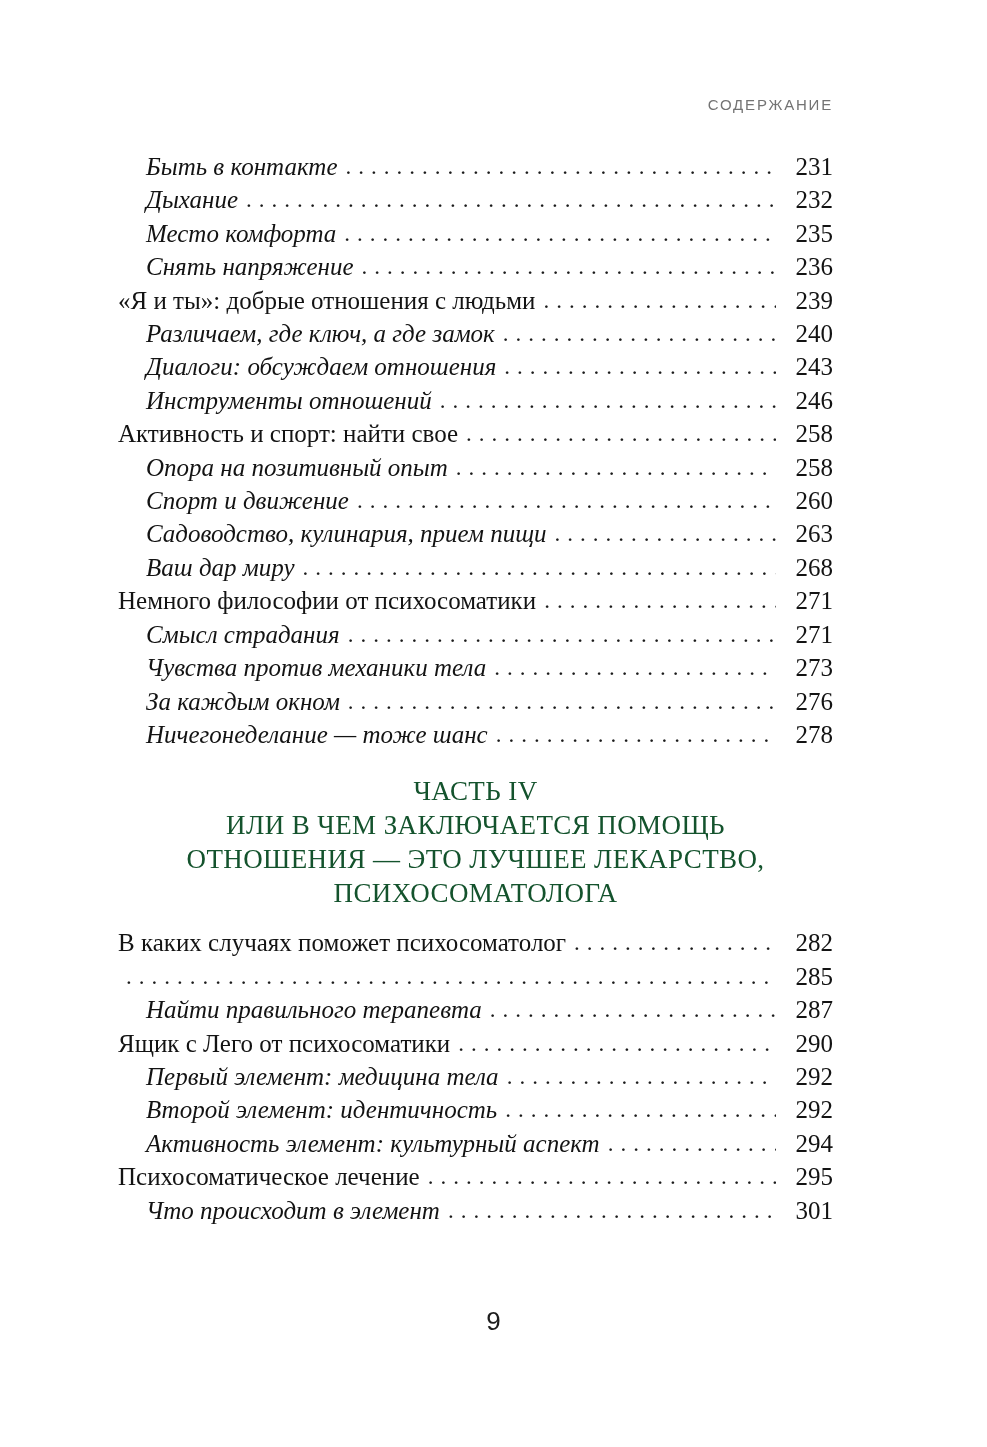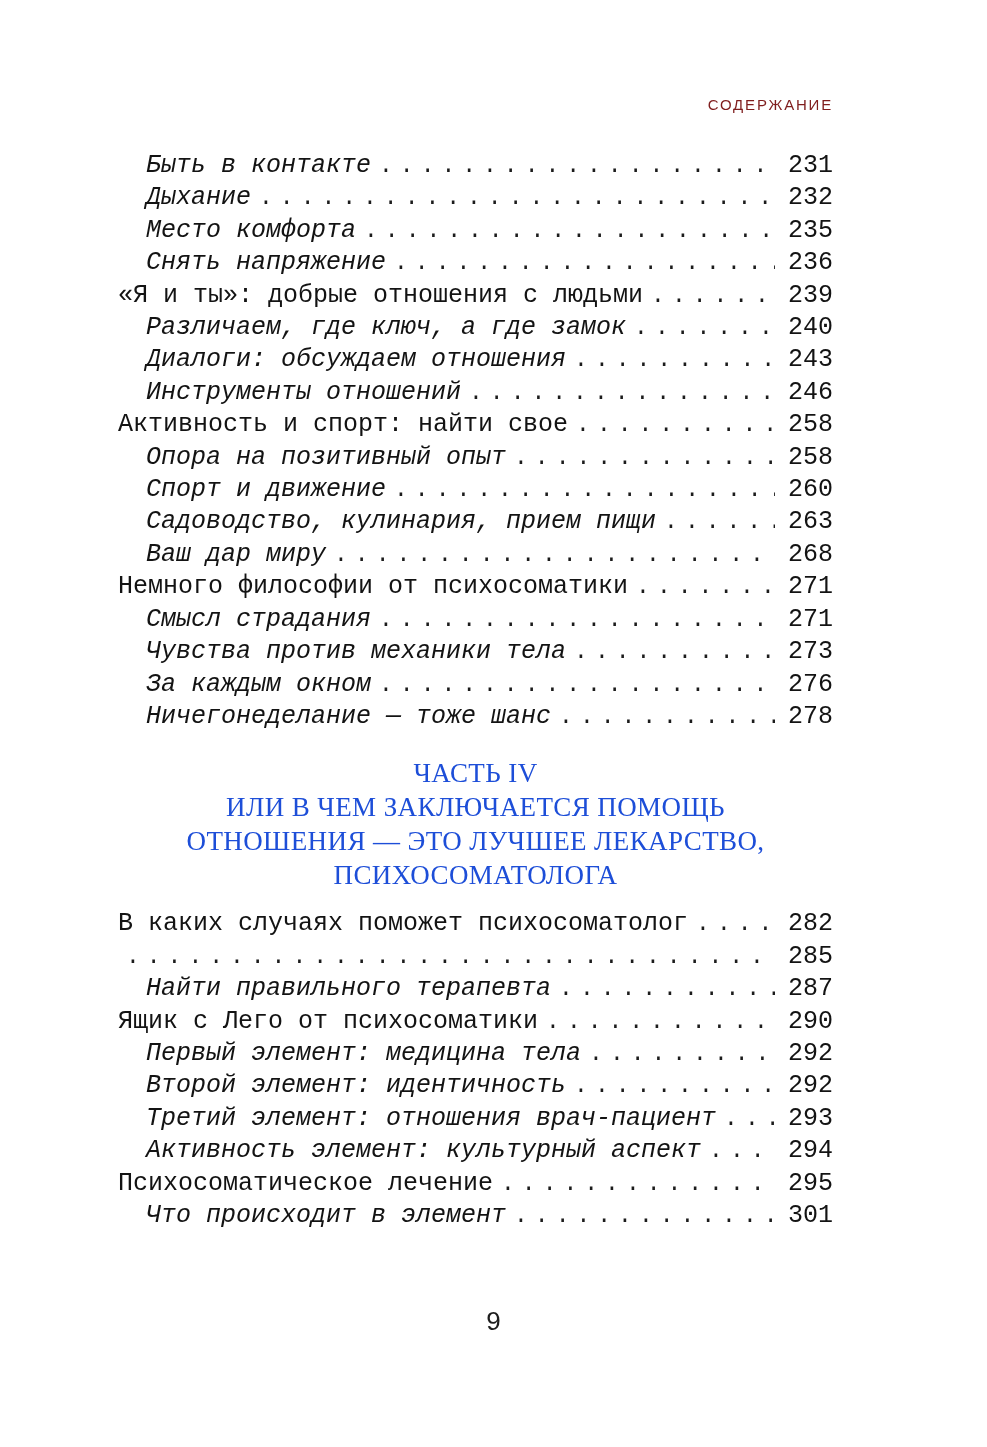--- a/index.html
+++ b/index.html
@@ -11,35 +11,34 @@
     font-family:"Liberation Serif","DejaVu Serif",serif;
     color:#131313;
   }
   .running-head {
     position:absolute;
     top:96px; left:118px; right:154px;
     text-align:right;
     font-family:"Liberation Sans","DejaVu Sans",sans-serif;
     font-size:15px;
     letter-spacing:1.8px;
-    color:#7f1d1d;
+    color:#737373;
   }
   .toc {
     position:absolute;
     top:150px; left:118px; right:154px;
   }
   .toc-group { }
   .toc-block > .toc-group:first-child { margin-top:0; }
   .toc-row {
     display:flex;
     align-items:flex-end;
     line-height:32.4px;
     font-size:25px;
     white-space:nowrap;
-    font-family:Liberation Mono, monospace;
   }
   .toc-label { flex:0 0 auto; }
   .toc-label.sub { padding-left:28px; font-style:italic; }
   .toc-dots {
     flex:1 1 auto;
     overflow:hidden;
     white-space:nowrap;
     margin-left:8px;
     margin-right:13px;
     min-width:10px;
@@ -56,21 +55,21 @@
     min-width:44px;
     text-align:right;
     font-style:normal;
   }
   .part-heading {
     margin:23px 0 16px 0;
     text-align:center;
     font-size:27px;
     line-height:34px;
     letter-spacing:0.4px;
-    color:#1d4ed8;
+    color:#14532d;
   }
   .part-heading-line { white-space:nowrap; }
   .folio {
     position:absolute;
     top:1306px; left:0; right:0;
     text-align:center;
     font-family:"Liberation Sans","DejaVu Sans",sans-serif;
     font-size:26px;
     color:#1d1d1d;
   }
@@ -216,25 +215,20 @@
     <span class="toc-label sub">Первый элемент: медицина тела</span>
     <span class="toc-dots"></span>
     <span class="toc-page">292</span>
   </div>
           <div class="toc-row">
     <span class="toc-label sub">Второй элемент: идентичность</span>
     <span class="toc-dots"></span>
     <span class="toc-page">292</span>
   </div>
           <div class="toc-row">
-    <span class="toc-label sub">Третий элемент: отношения врач-пациент</span>
-    <span class="toc-dots"></span>
-    <span class="toc-page">293</span>
-  </div>
-          <div class="toc-row">
     <span class="toc-label sub">Активность элемент: культурный аспект</span>
     <span class="toc-dots"></span>
     <span class="toc-page">294</span>
   </div>
         </div>
         <div class="toc-group">
           <div class="toc-row">
     <span class="toc-label">Психосоматическое лечение</span>
     <span class="toc-dots"></span>
     <span class="toc-page">295</span>

